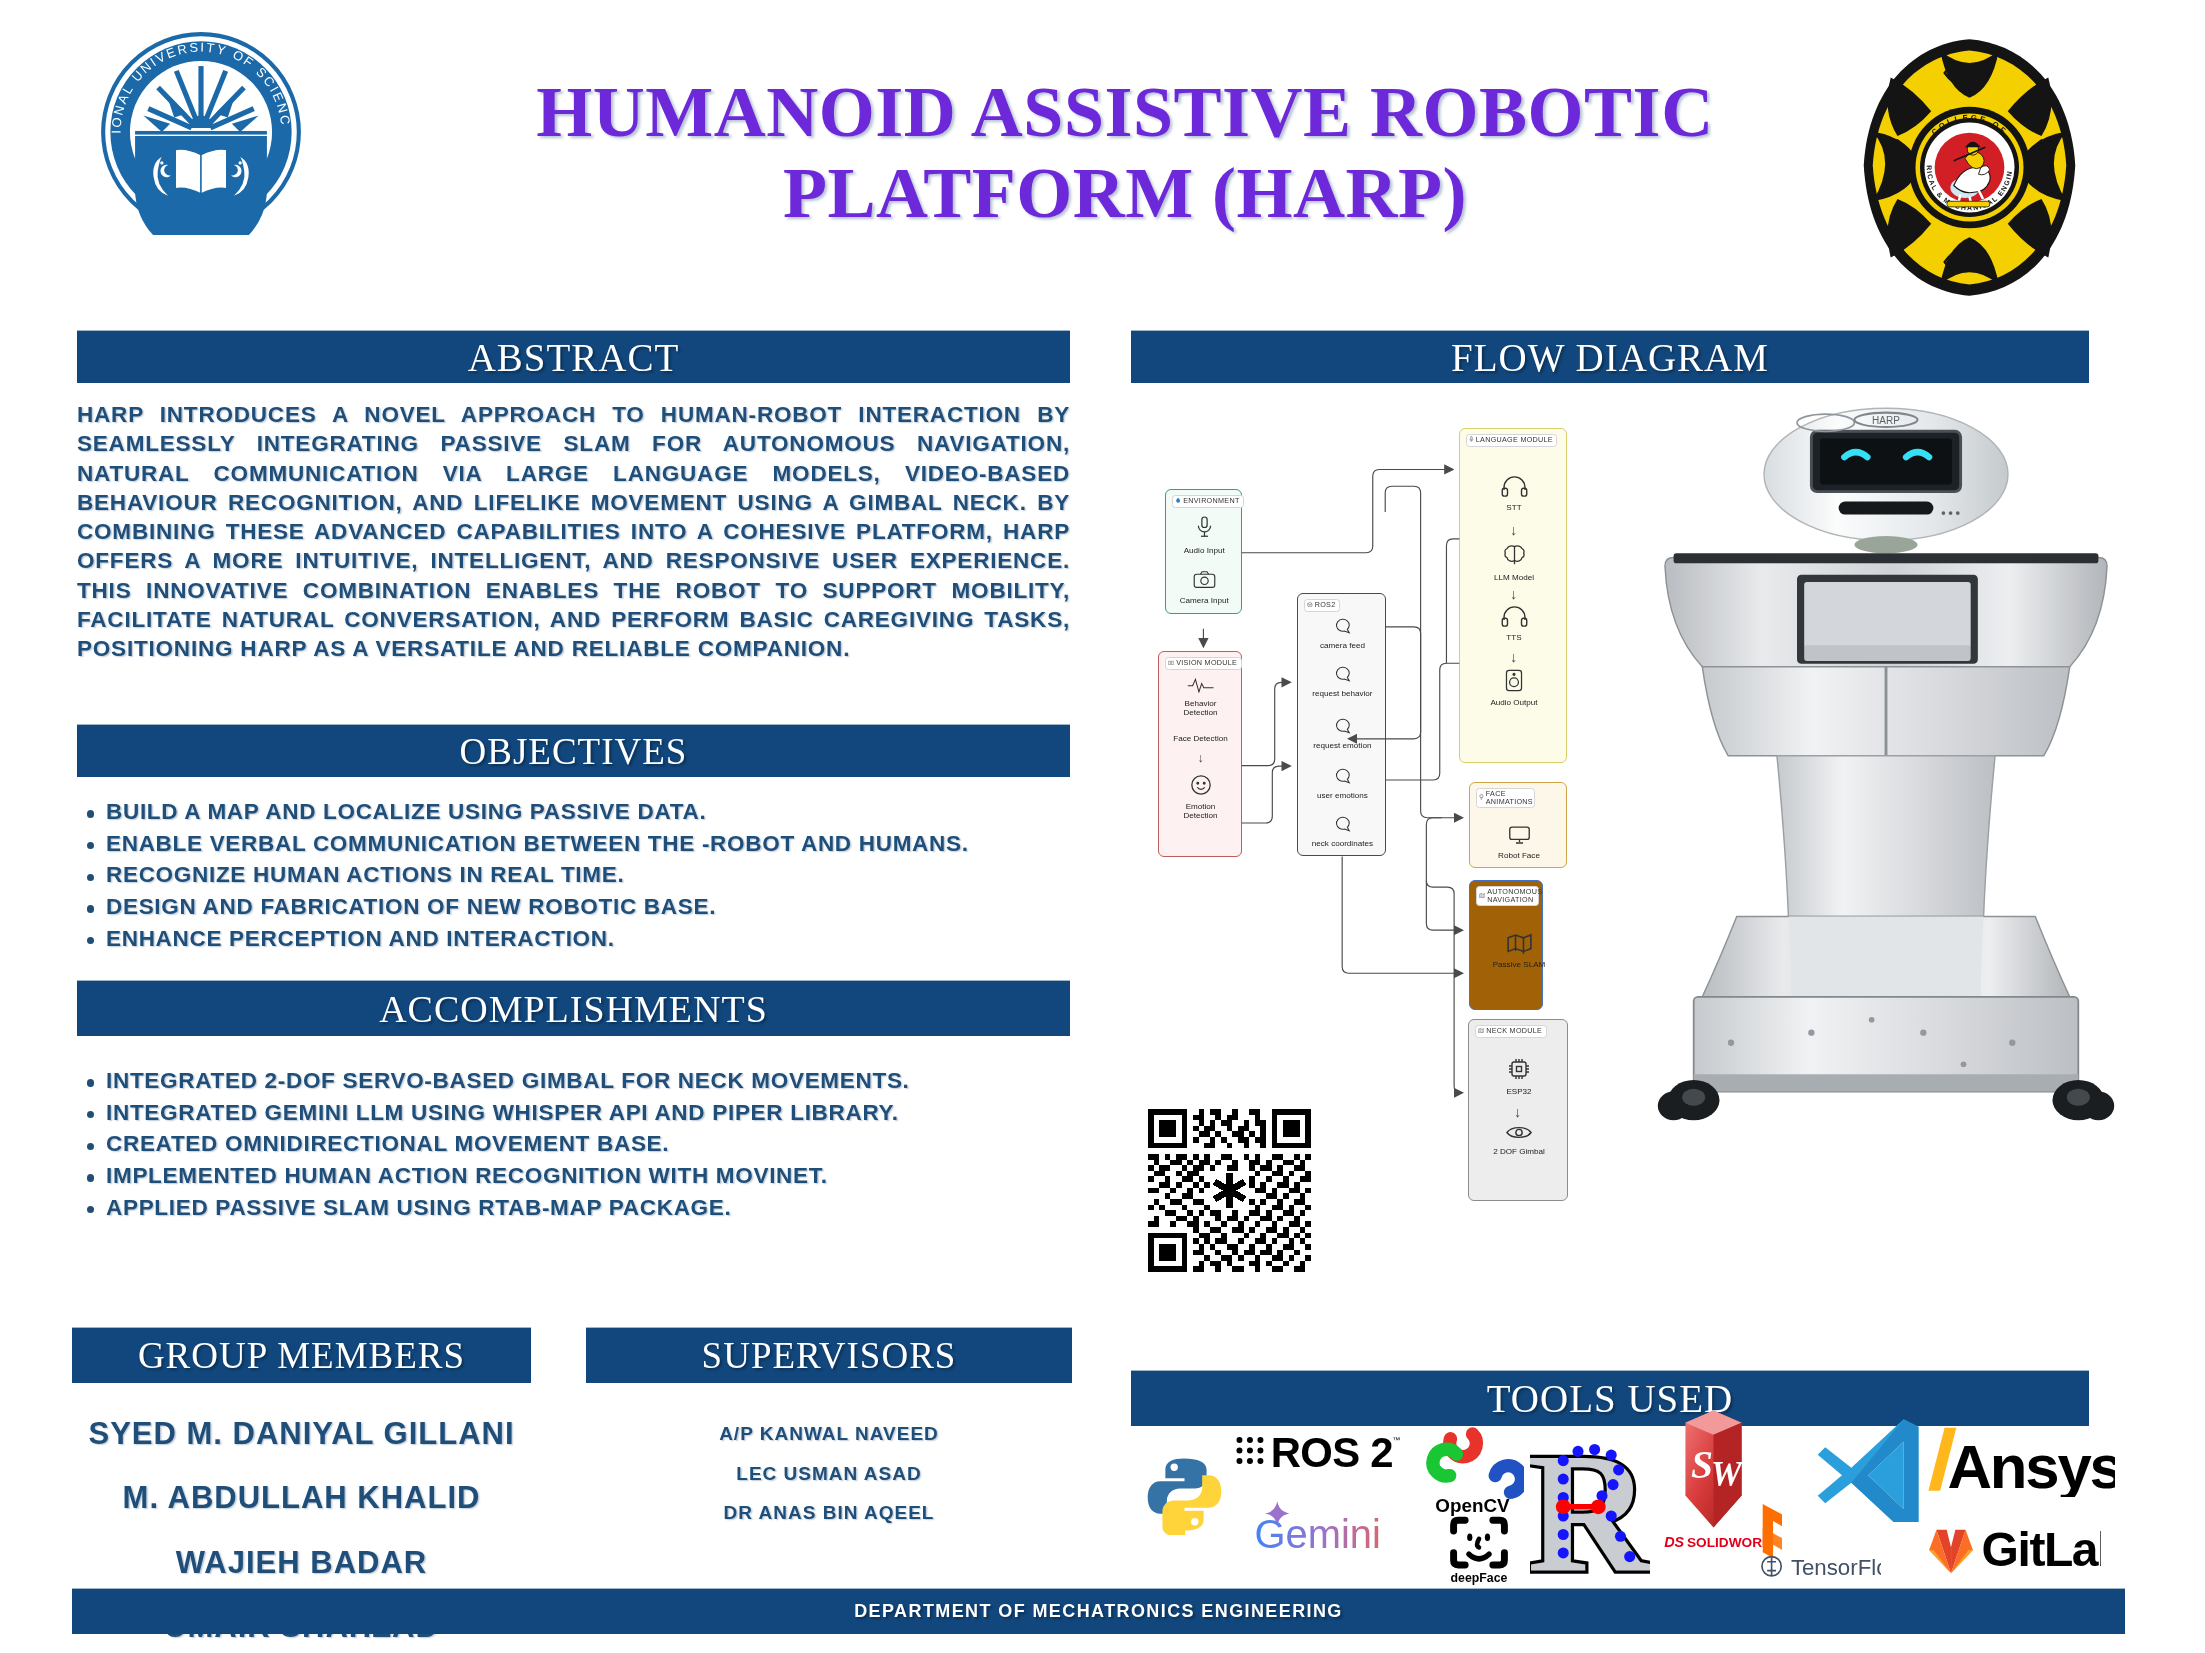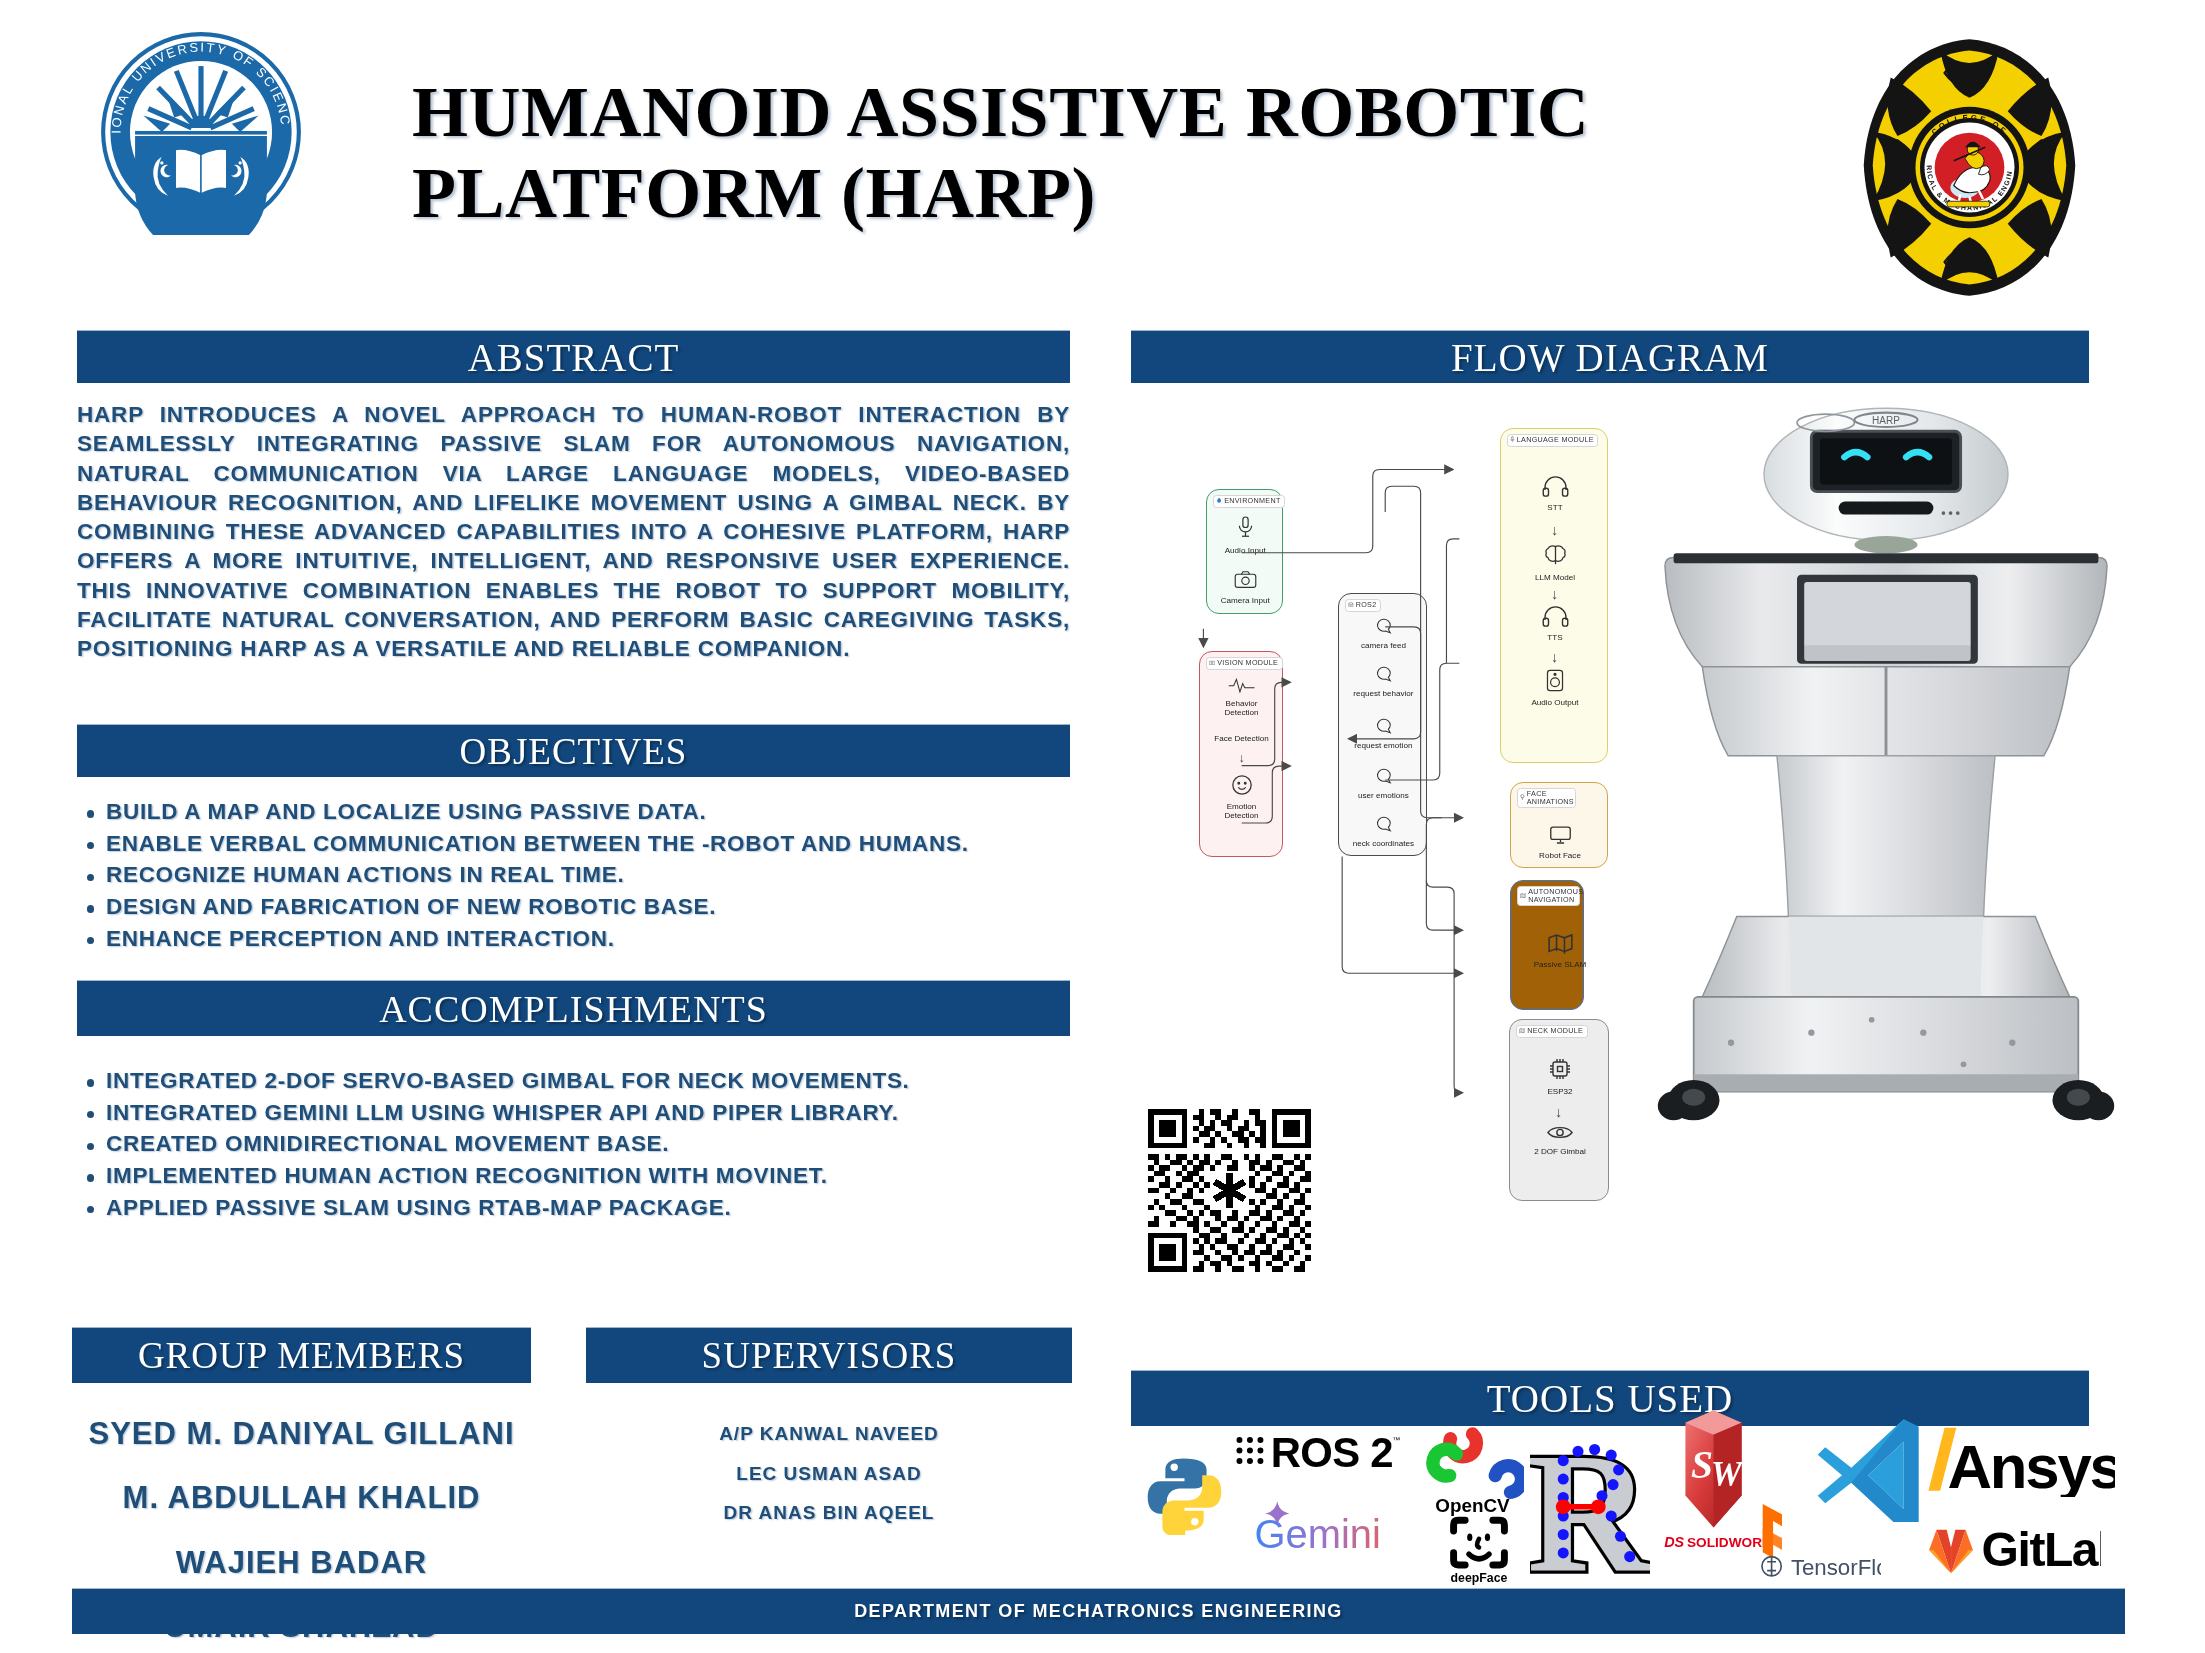--- a/index.html
+++ b/index.html
@@ -23,25 +23,26 @@
     color:#1F4E79;
     font-family:"Liberation Sans",sans-serif;
     font-weight:700;
     letter-spacing:0.7px;
     text-shadow:1.4px 1.4px 1.4px rgba(140,160,185,.55);
   }
 
   
   #poster-title{
     left:412px;top:72px;width:1426px;
+    text-align:center;
     font-family:"Liberation Serif",serif;
     font-weight:700;
     font-size:72px;
     line-height:1.12;
-    color:#000000;
+    color:#6d28d9;
     letter-spacing:0.5px;
     text-shadow:2.4px 2.4px 2.9px rgba(120,145,175,.55);
   }
   #nust-logo{left:98px;top:29px;width:206px;height:206px;}
   #ceme-logo{left:1857px;top:31px;width:225px;height:273px;}
   #abstract-header{left:77px;top:330px;width:993px;height:53px;font-size:39px;}
   #abstract-text{
     left:77px;top:400px;width:993px;
     font-size:22.5px;line-height:1.30;
     text-align:justify;text-align-last:left;
@@ -73,21 +74,21 @@
   #flow-panel{left:1146px;top:402px;width:488px;height:909px;}
   #robot-photo{left:1642px;top:397px;width:488px;height:924px;}
   #tools-header{left:1131px;top:1370px;width:958px;height:56px;font-size:39px;}
   #tools-panel{left:1134px;top:1397px;width:957px;height:187px;}
 
   
   #footer-band{left:72px;top:1588px;width:2053px;height:46px;font-size:18px;
     font-family:"Liberation Sans",sans-serif;font-weight:700;letter-spacing:1.4px;}
 
   
-  .fd-group{position:absolute;border-radius:13px;box-sizing:border-box;margin-left:41px;}
+  .fd-group{position:absolute;border-radius:6px;box-sizing:border-box;}
   .fd-tag{
     position:absolute;left:5.7px;top:4.8px;
     font-size:7.2px;letter-spacing:0.3px;color:#333;
     background:#fff;border:0.5px solid #d6d6d6;border-radius:3.4px;
     padding:1.4px 3.4px 1.4px 2.4px;display:flex;align-items:center;gap:1.9px;
     white-space:nowrap;line-height:1.1;
   }
   .fd-node{position:absolute;width:62px;text-align:center;color:#222;font-size:8.1px;line-height:1.18;}
   .fd-node .gl{display:block;font-size:22px;line-height:.95;color:#333;}
   .fd-node .cap{display:block;margin-top:1.9px;}

